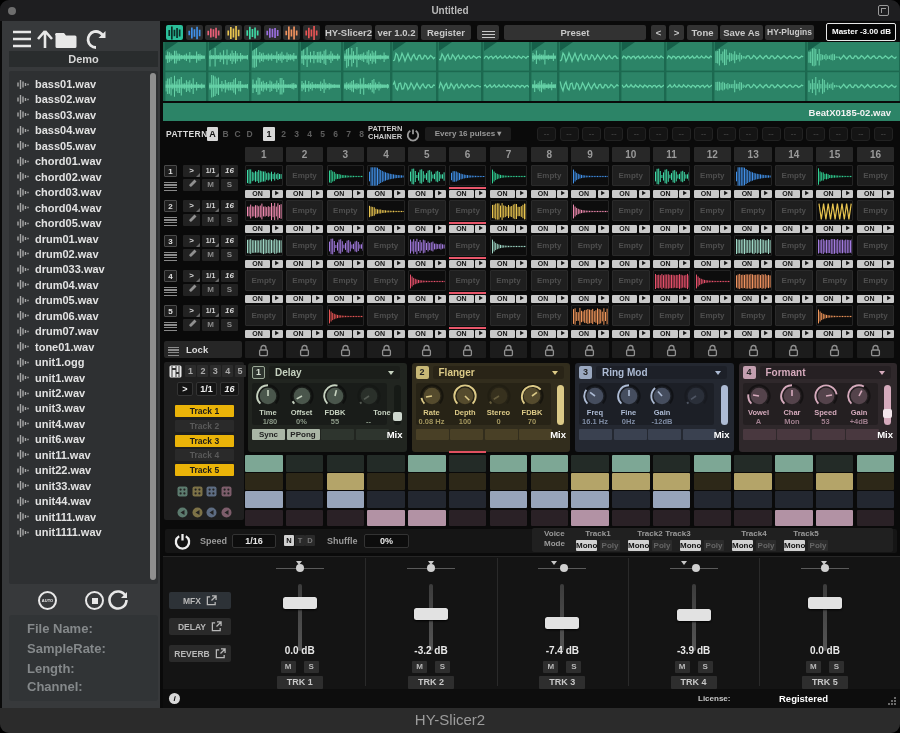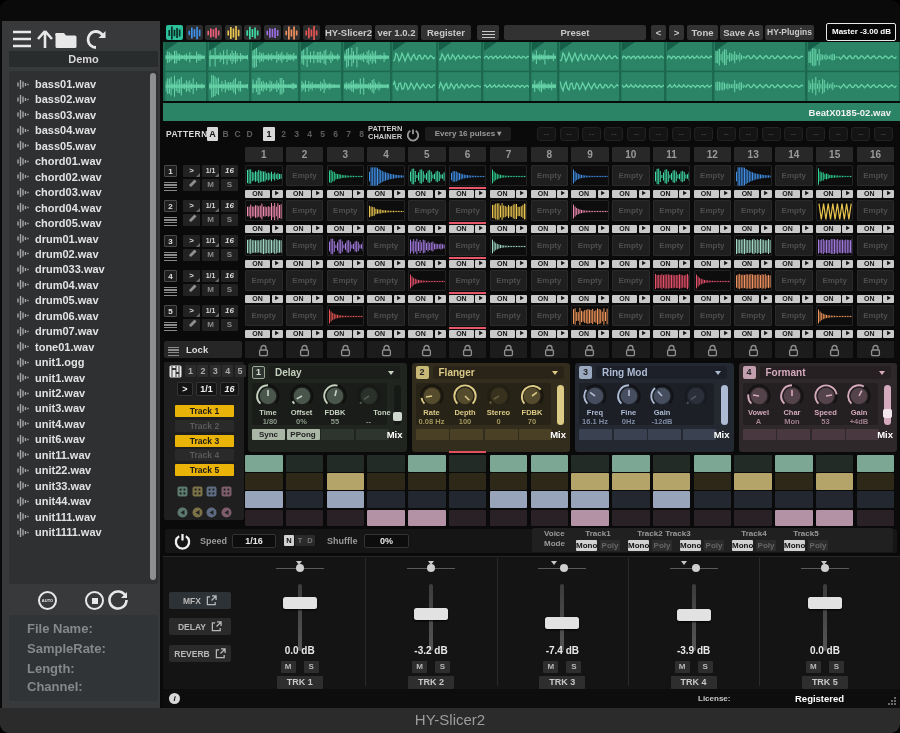--- a/index.html
+++ b/index.html
@@ -79,20 +79,25 @@
 .fhandle{position:absolute;width:34px;height:12px;background:#e2e2e2;border-radius:2.5px;box-shadow:0 1px 2px #000}
 .dblab{position:absolute;top:645px;width:90px;text-align:center;font-size:10px;font-weight:bold;color:#e8e8e8}
 .msb{position:absolute;top:661px;width:15px;height:12px;background:#2e2e2e;border-radius:1px;color:#b8b8b8;font-size:8px;font-weight:bold;text-align:center;line-height:12px}
 .trkb{position:absolute;top:676px;width:46px;height:13px;background:#2e2e2e;border-radius:1px;color:#c8c8c8;font-size:9px;font-weight:bold;text-align:center;line-height:13px}
 #infobar{position:absolute;left:163px;top:689px;width:737px;height:19px;background:#0d0d0d}
 #bottombar{position:absolute;left:0;top:708px;width:900px;height:25px;background:#2b2b2b;color:#9c9c9c;font-size:15px;text-align:center;line-height:24px}
 .pslot{position:absolute;top:127px;width:19px;height:14px;background:#141414;border:1px solid #222;border-radius:3px;color:#3e3e3e;font-size:8px;font-weight:bold;text-align:center;line-height:12px}
 </style></head>
 <body>
 <div id="app">
+<div id="titlebar">
+      <div class="circ"></div>
+      <div class="tt">Untitled</div>
+      <div class="wbox"></div>
+    </div>
 <div id="sidebar">
   <svg width="100" height="22" viewBox="0 0 100 22" style="position:absolute;left:10px;top:7px">
 <g stroke="#e8e8e8" stroke-width="2.6" fill="none">
 <path d="M1 4h18M1 11h18M1 18h18"></path>
 <path d="M33 20V4M33 3l-7 8M33 3l7 8"></path>
 </g>
 <path d="M45 5h7l2 2.5h9a1.5 1.5 0 0 1 1.5 1.5v9.5a1.5 1.5 0 0 1-1.5 1.5H45a1.5 1.5 0 0 1-1.5-1.5v-11A1.5 1.5 0 0 1 45 5z" fill="#e8e8e8"></path>
 <path d="M84 19.5a8 8 0 1 1 7.5-10.8" stroke="#e8e8e8" stroke-width="2.8" fill="none"></path>
 <path d="M93.5 3v7h-7z" fill="#e8e8e8"></path>
 </svg>
@@ -1957,21 +1962,21 @@
     <div class="pancirc" style="left:820.9px"></div>
     <div class="ftrack" style="left:822.9px"></div>
     <div class="fhandle" style="left:807.9px;top:597px"></div>
     <div class="dblab" style="left:779.9px">0.0 dB</div>
     <div class="msb" style="left:805.9px">M</div>
     <div class="msb" style="left:828.9px">S</div>
     <div class="trkb" style="left:801.9px">TRK 5</div>
 <div id="infobar">
   <div style="position:absolute;left:6px;top:4px;width:11px;height:11px;background:#d8d8d8;border-radius:50%;color:#111;font-size:8px;font-weight:bold;text-align:center;line-height:11px;font-style:italic">i</div>
   <div style="position:absolute;left:535px;top:5px;font-size:8px;font-weight:bold;color:#c9c9c9">License:</div>
-  <div style="position:absolute;left:632px;top:4px;font-size:9.5px;font-weight:bold;color:#fff">Registered</div>
+  <div style="position:absolute;left:616px;top:4px;font-size:9.5px;font-weight:bold;color:#fff">Registered</div>
   <svg width="10" height="10" viewBox="0 0 10 10" style="position:absolute;right:3px;top:7px">
         <g fill="#8a8a8a">
           <circle cx="8" cy="2" r="1"></circle>
           <circle cx="5" cy="5" r="1"></circle>
           <circle cx="8" cy="5" r="1"></circle>
           <circle cx="2" cy="8" r="1"></circle>
           <circle cx="5" cy="8" r="1"></circle>
           <circle cx="8" cy="8" r="1"></circle>
         </g>
       </svg>

